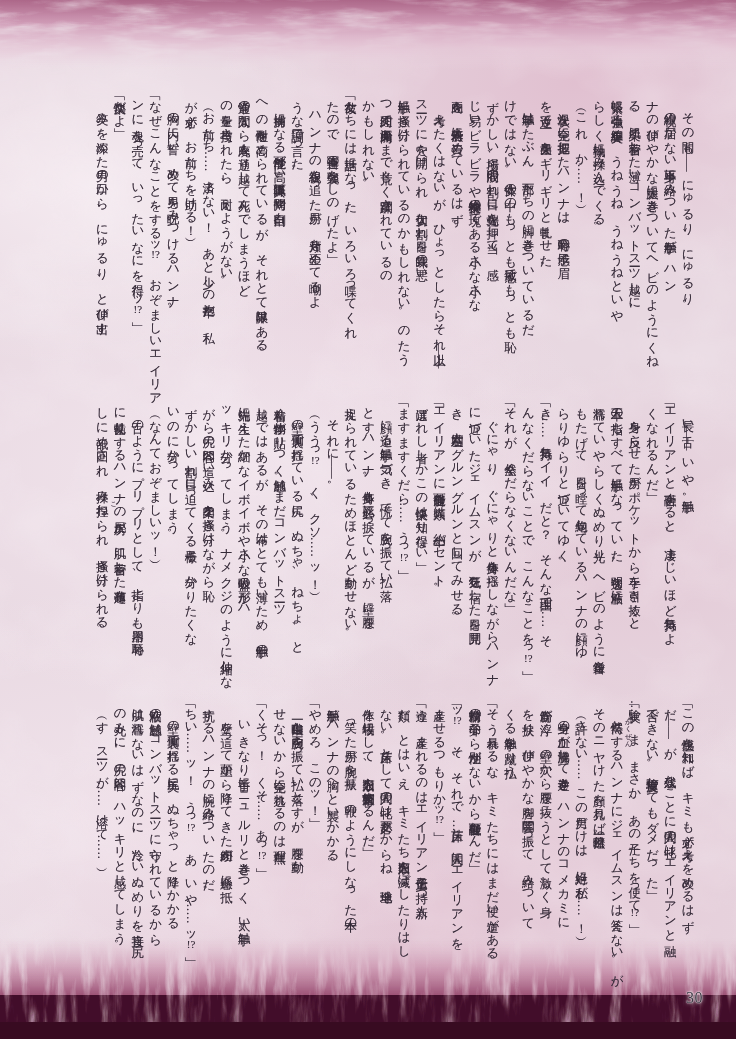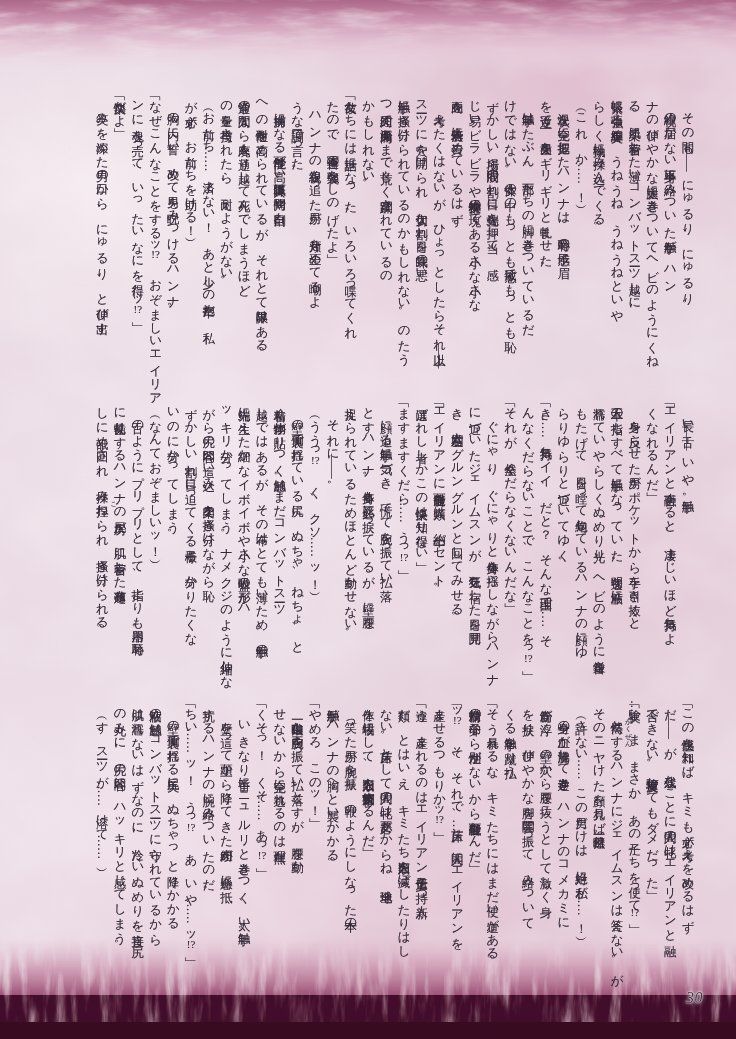--- a/index.html
+++ b/index.html
@@ -75,21 +75,20 @@
 
   #page-number{
     position:absolute;
     top:989px;
     right:33px;
     z-index:4;
     font-size:16px;
     color:#3f3744;
     text-shadow:0 0 5px #ffffff,0 0 2px #ffffff,0 0 1px #ffffff;
     letter-spacing:.5px;
-    font-style:italic;
   }
 </style>
 </head>
 <body>
 
 <div id="page">
 
   <svg class="texture" width="736" height="1039" viewBox="0 0 736 1039" xmlns="http://www.w3.org/2000/svg">
     <defs>
       <linearGradient id="topg" x1="0" y1="0" x2="0" y2="1">

